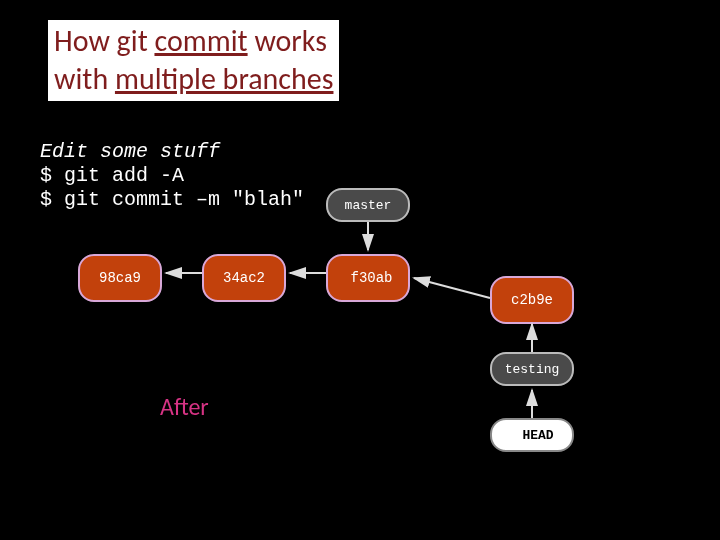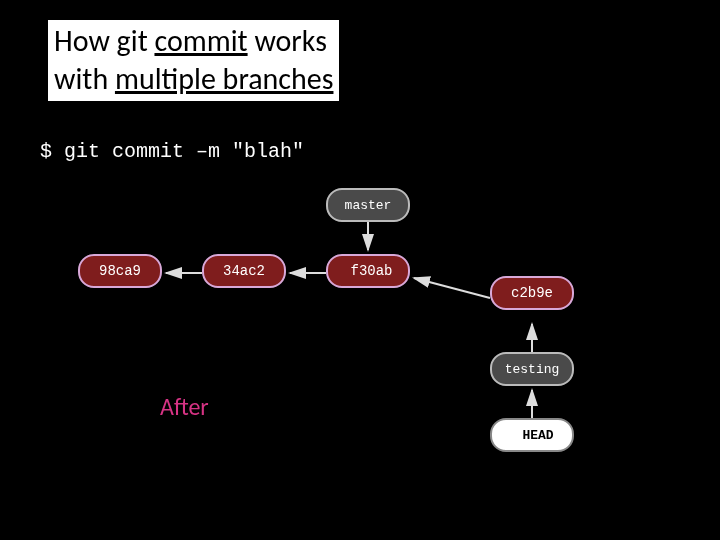--- a/index.html
+++ b/index.html
@@ -8,21 +8,21 @@
     height: 540px;
     background: #000;
     font-family: "Calibri", "Segoe UI", Arial, sans-serif;
     position: relative;
     overflow: hidden;
   }
   .title {
     position: absolute;
     left: 48px;
     top: 20px;
-    color: #000000;
+    color: #7f1d1d;
     background: #fff;
     font-size: 30px;
     line-height: 1.25;
     padding: 2px 6px 4px 6px;
   }
   .title .u { text-decoration: underline; }
   .codeblock {
     position: absolute;
     left: 40px;
     top: 140px;
@@ -45,24 +45,24 @@
     position: absolute;
     border-radius: 16px;
     color: #fff;
     display: flex;
     align-items: center;
     justify-content: center;
     font-family: "Consolas", "Courier New", monospace;
     font-size: 14px;
   }
   .commit {
-    background: #7f1d1d;
+    background: #c2410c;
     border: 2px solid #d8a8d8;
     width: 84px;
-    height: 34px;
+    height: 48px;
   }
   .branch-box {
     background: #4a4a4a;
     border: 2px solid #bbb;
     width: 84px;
     height: 34px;
     font-size: 13px;
   }
   .head-box {
     background: #fff;
@@ -91,20 +91,22 @@
 </style>
 </head>
 <body>
 
 <div class="title">
   <span>How git </span><span class="u">commit</span><span> works</span><br>
   <span>with </span><span class="u">multiple branches</span>
 </div>
 
 <div class="codeblock">
+  <div class="em">Edit some stuff</div>
+  <div>$ git add -A</div>
   <div>$ git commit –m "blah"</div>
 </div>
 
 <div class="after-label">After</div>
 
 <div id="n-98ca9" class="node commit">98ca9</div>
 <div id="n-34ac2" class="node commit">34ac2</div>
 <div id="n-f30ab" class="node commit">f30ab</div>
 <div id="n-c2b9e" class="node commit">c2b9e</div>
 

